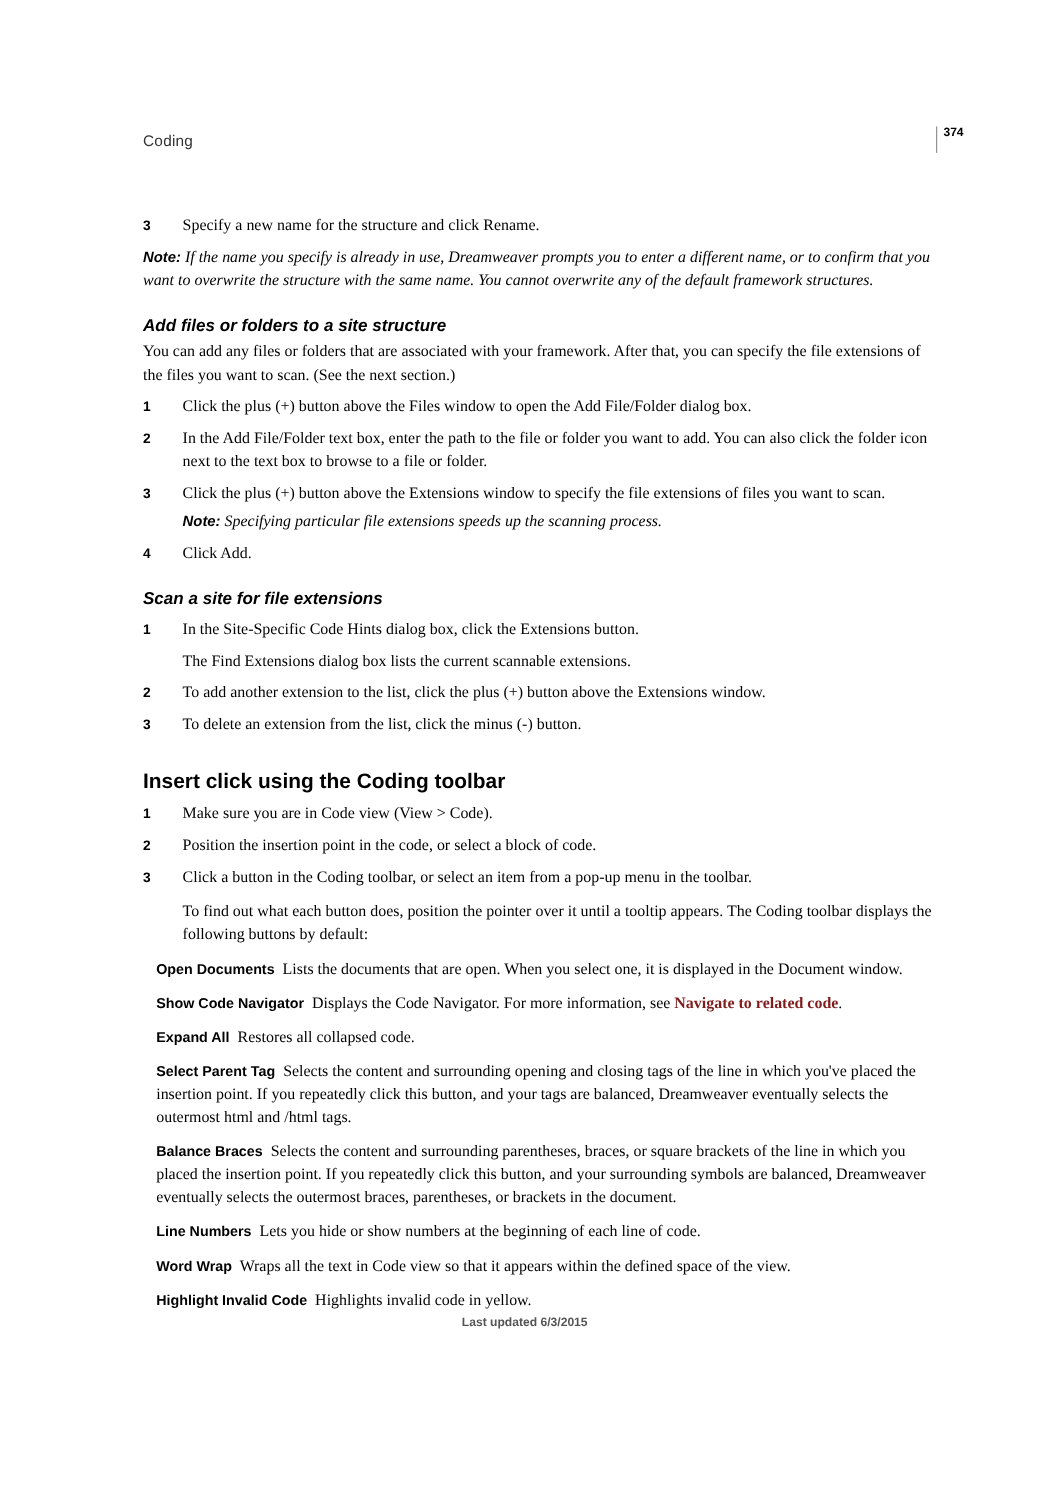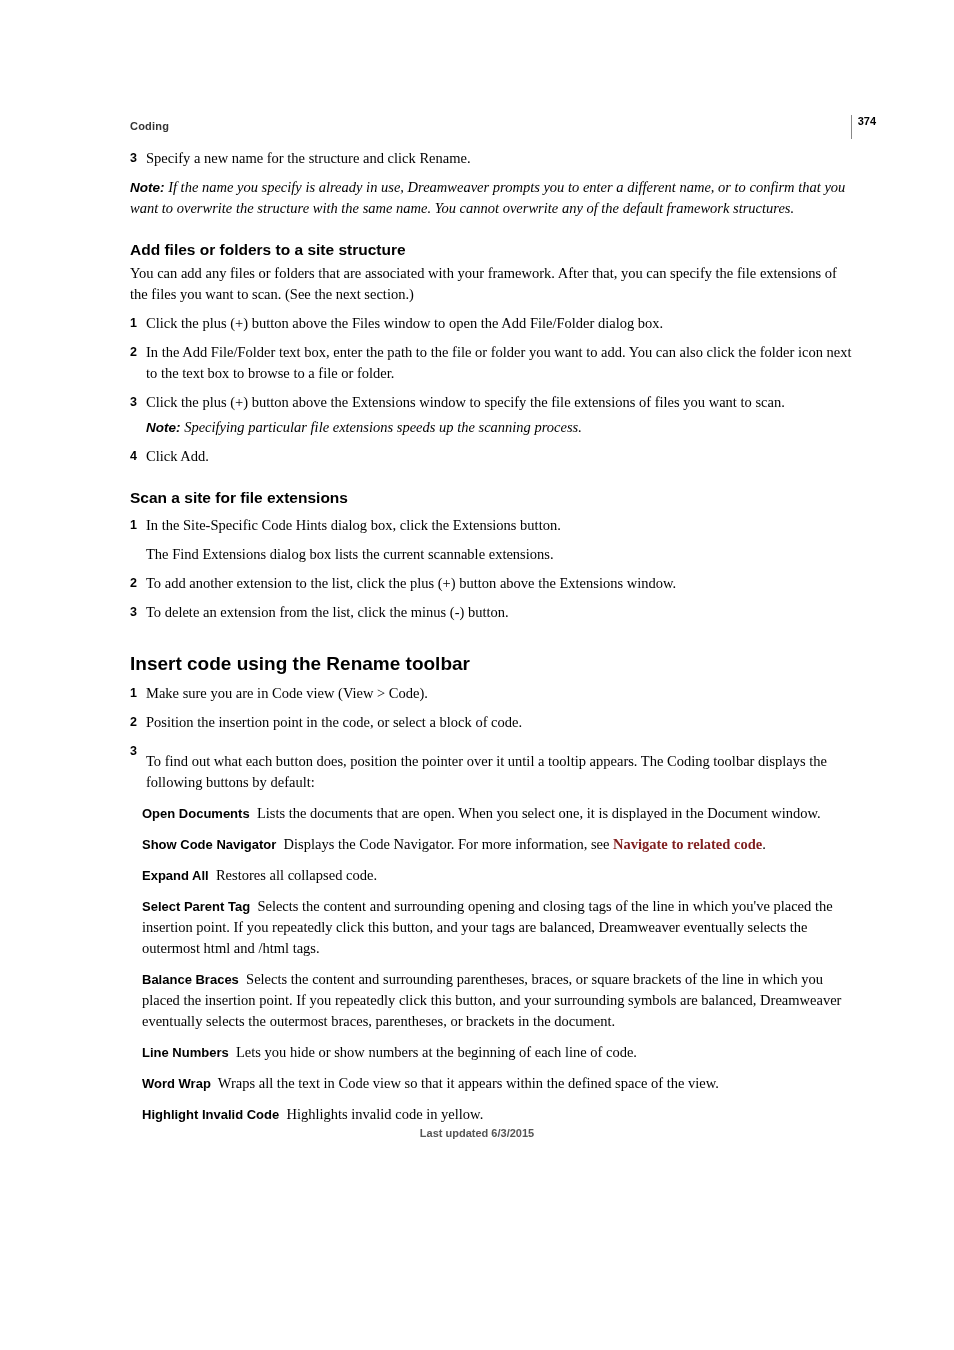--- a/index.html
+++ b/index.html
@@ -23,42 +23,43 @@
     font-family: "Myriad Pro", Arial, sans-serif;
     font-weight: bold;
     font-size: 11px;
     border-left: 1px solid #888;
     padding-left: 6px;
     height: 24px;
     line-height: 12px;
   }
   .header-label {
     font-family: "Myriad Pro", Arial, sans-serif;
-    font-weight: bold;
-    font-size: 11px;
+    font-weight: normal;
+    font-size: 14px;
     color: #333;
-    margin-bottom: 16px;
+    margin-bottom: 59px;
     letter-spacing: 0.2px;
   }
   .num-item {
     display: flex;
     margin: 8px 0;
     font-size: 14.5px;
     line-height: 1.45;
   }
   .num-item .num {
     width: 16px;
     flex-shrink: 0;
     font-family: "Myriad Pro", Arial, sans-serif;
     font-weight: bold;
     font-size: 12.5px;
     padding-top: 1px;
   }
   .num-item .body {
     flex: 1;
+    margin-left: 20px;
   }
   .note-block {
     font-style: italic;
     font-size: 14.5px;
     line-height: 1.45;
     margin: 8px 0 18px 0;
   }
   .note-block .note-label {
     font-family: "Myriad Pro", Arial, sans-serif;
     font-weight: bold;
@@ -73,20 +74,21 @@
   }
   .inline-note {
     font-style: italic;
     margin-top: 4px;
   }
   h3.section {
     font-family: "Myriad Pro", Arial, sans-serif;
     font-weight: bold;
     font-size: 15.5px;
     margin: 22px 0 4px 0;
+    font-style: italic;
   }
   h2.section {
     font-family: "Myriad Pro", Arial, sans-serif;
     font-weight: bold;
     font-size: 19px;
     margin: 30px 0 6px 0;
   }
   p.para {
     font-size: 14.5px;
     line-height: 1.45;
@@ -180,33 +182,34 @@
   </div>
   <div class="num-item">
     <div class="num">2</div>
     <div class="body">To add another extension to the list, click the plus (+) button above the Extensions window.</div>
   </div>
   <div class="num-item">
     <div class="num">3</div>
     <div class="body">To delete an extension from the list, click the minus (-) button.</div>
   </div>
 
-  <h2 class="section">Insert code using the Rename toolbar</h2>
+  <h2 class="section">Insert click using the Coding toolbar</h2>
 
   <div class="num-item">
     <div class="num">1</div>
     <div class="body">Make sure you are in Code view (View &gt; Code).</div>
   </div>
   <div class="num-item">
     <div class="num">2</div>
     <div class="body">Position the insertion point in the code, or select a block of code.</div>
   </div>
   <div class="num-item">
     <div class="num">3</div>
     <div class="body">
+      <span>Click a button in the Coding toolbar, or select an item from a pop-up menu in the toolbar.</span>
       <div style="margin-top:10px;">To find out what each button does, position the pointer over it until a tooltip appears. The Coding toolbar displays the following buttons by default:</div>
     </div>
   </div>
 
   <div class="sub-indent">
 
     <div class="def-block">
       <span class="def-label">Open Documents</span>&nbsp;
       <span>Lists the documents that are open. When you select one, it is displayed in the Document window.</span>
     </div>

